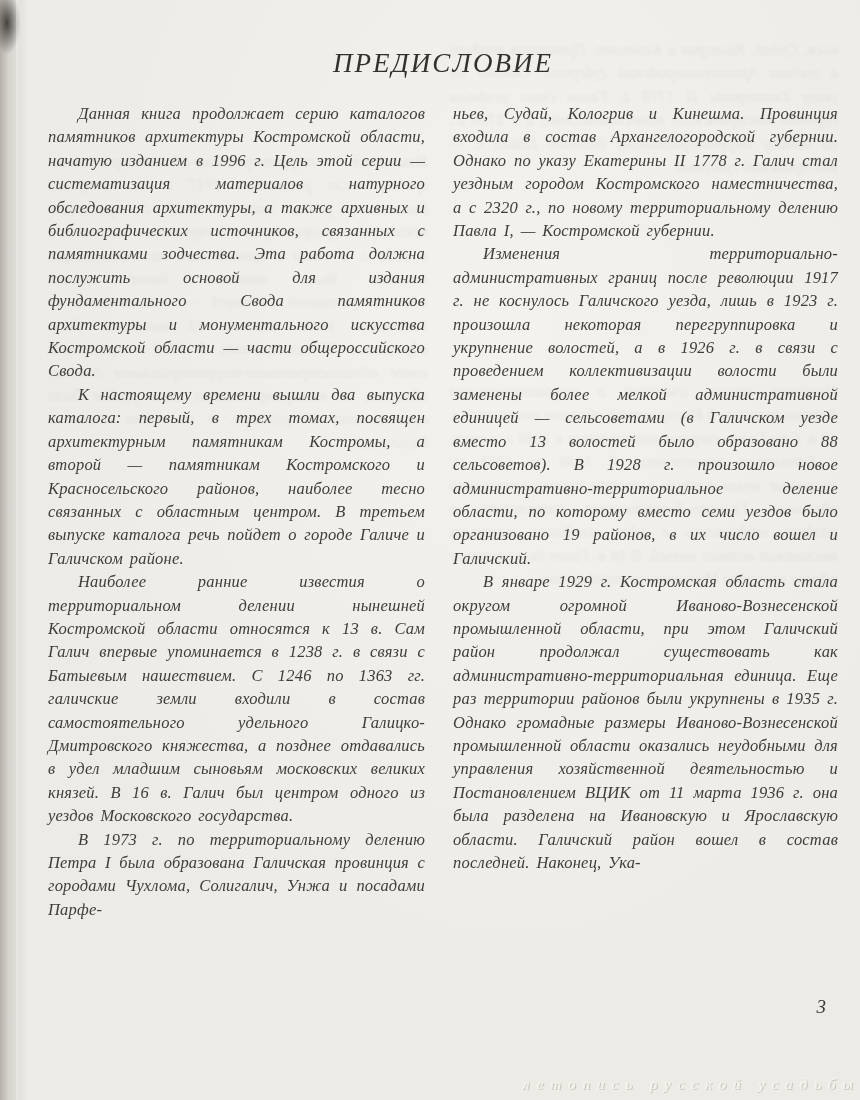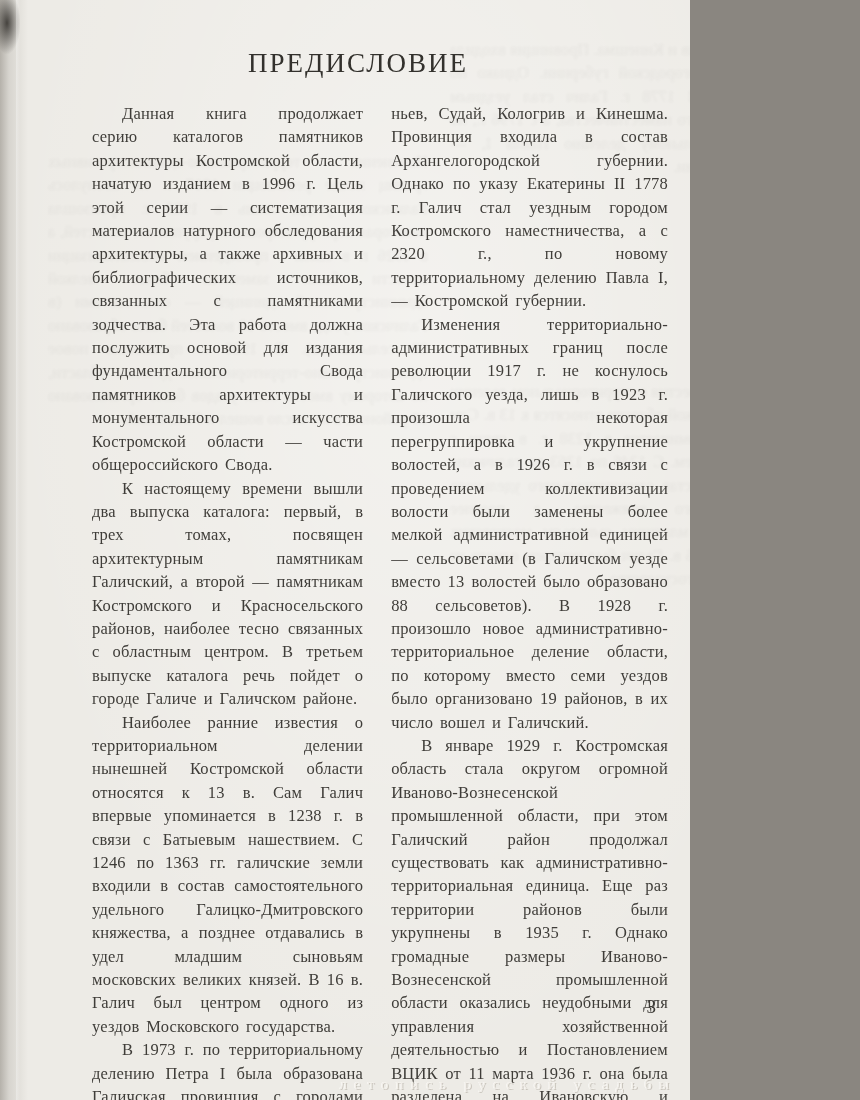--- a/index.html
+++ b/index.html
@@ -2,29 +2,30 @@
 <html lang="ru"><head>
 <meta charset="utf-8">
 <style>
   html, body {
     margin: 0;
     padding: 0;
     background: #8a8680;
   }
   .page {
     position: relative;
-    width: 690px;
+    width: 860px;
     height: 1100px;
     overflow: hidden;
     background:
       radial-gradient(ellipse at 60% 30%, rgba(255,255,255,0.35), rgba(255,255,255,0) 70%),
       linear-gradient(90deg, rgba(90,84,74,0.38) 0px, rgba(90,84,74,0.15) 9px, rgba(90,84,74,0.0) 28px),
       #edebe6;
     font-family: "Liberation Serif", "DejaVu Serif", serif;
     color: #3f3d39;
+    font-style: italic;
   }
   .corner-spot {
     position: absolute;
     left: -8px; top: -12px;
     width: 30px; height: 70px;
     background: radial-gradient(closest-side, rgba(45,42,38,0.85), rgba(45,42,38,0) 90%);
   }
   .edge-crease {
     position: absolute;
     left: 16px; top: 0;
@@ -39,21 +40,20 @@
     font-size: 27px;
     font-weight: normal;
     letter-spacing: 2px;
     color: #33312d;
   }
   .columns {
     position: absolute;
     top: 102px; left: 48px; right: 22px;
     display: flex;
     gap: 28px;
-    margin-left: 44px;
   }
   .col { hyphens: auto; }
   .col.left  { width: 380px; }
   .col.right { width: 388px; }
   .col p {
     margin: 0;
     text-indent: 30px;
     text-align: justify;
     font-size: 16.5px;
     line-height: 23.4px;
@@ -62,21 +62,21 @@
   }
   .col p.cont { text-indent: 0; }
   .pagenum {
     position: absolute;
     top: 996px; right: 34px;
     font-size: 19px;
     color: #3b3935;
   }
   .watermark {
     position: absolute;
-    bottom: 7px; right: 14px;
+    bottom: 7px; right: 0;
     font-size: 15px;
     letter-spacing: 7px;
     color: #f1eee8;
     text-shadow: 1px 1px 0 rgba(145,138,124,0.40), -0.5px -0.5px 0 rgba(255,255,255,0.85);
     white-space: nowrap;
   }
   
   .ghost {
     position: absolute;
     pointer-events: none;
@@ -103,21 +103,21 @@
 
   <div class="ghost g1">ньев, Судай, Кологрив и Кинешма. Провинция входила в состав Архангелогородской губернии. Однако по указу Екатерины II 1778 г. Галич стал уездным городом Костромского наместничества, а с 1796 г., по новому территориальному делению Павла I, — Костромской губернии.</div>
   <div class="ghost g2">Изменения территориально-административных границ после революции 1917 г. не коснулось Галичского уезда, лишь в 1923 г. произошла некоторая перегруппировка и укрупнение волостей, а в 1926 г. в связи с проведением коллективизации волости были заменены более мелкой административной единицей — сельсоветами (в Галичском уезде вместо 13 волостей было образовано 88 сельсоветов). В 1928 г. произошло новое административно-территориальное деление области, по которому вместо семи уездов было организовано 19 районов, в их число вошел и Галичский.</div>
   <div class="ghost g3">Наиболее ранние известия о территориальном делении нынешней Костромской области относятся к 13 в. Сам Галич впервые упоминается в 1238 г. в связи с Батыевым нашествием. С 1246 по 1363 гг. галичские земли входили в состав самостоятельного удельного Галицко-Дмитровского княжества, а позднее отдавались в удел младшим сыновьям московских великих князей. В 16 в. Галич был центром одного из уездов Московского государства.</div>
 
   <h1 class="title">ПРЕДИСЛОВИЕ</h1>
 
   <div class="columns">
     <div class="col left">
       <p>Данная книга продолжает серию каталогов памятников архитектуры Костромской области, начатую изданием в 1996 г. Цель этой серии — систематизация материалов натурного обследования архитектуры, а также архивных и библиографических источников, связанных с памятниками зодчества. Эта работа должна послужить основой для издания фундаментального Свода памятников архитектуры и монументального искусства Костромской области — части общероссийского Свода.</p>
-      <p>К настоящему времени вышли два выпуска каталога: первый, в трех томах, посвящен архитектурным памятникам Галичский, а второй — памятникам Костромского и Красносельского районов, наиболее тесно связанных с областным центром. В третьем выпуске каталога речь пойдет о городе Галиче и Галичском районе.</p>
+      <p>К настоящему времени вышли два выпуска каталога: первый, в трех томах, посвящен архитектурным памятникам Костромы, а второй — памятникам Костромского и Красносельского районов, наиболее тесно связанных с областным центром. В третьем выпуске каталога речь пойдет о городе Галиче и Галичском районе.</p>
       <p>Наиболее ранние известия о территориальном делении нынешней Костромской области относятся к 13 в. Сам Галич впервые упоминается в 1238 г. в связи с Батыевым нашествием. С 1246 по 1363 гг. галичские земли входили в состав самостоятельного удельного Галицко-Дмитровского княжества, а позднее отдавались в удел младшим сыновьям московских великих князей. В 16 в. Галич был центром одного из уездов Московского государства.</p>
       <p>В 1973 г. по территориальному делению Петра I была образована Галичская провинция с городами Чухлома, Солигалич, Унжа и посадами Парфе-</p>
     </div>
     <div class="col right">
       <p class="cont">ньев, Судай, Кологрив и Кинешма. Провинция входила в состав Архангелогородской губернии. Однако по указу Екатерины II 1778 г. Галич стал уездным городом Костромского наместничества, а с 2320 г., по новому территориальному делению Павла I, — Костромской губернии.</p>
       <p>Изменения территориально-административных границ после революции 1917 г. не коснулось Галичского уезда, лишь в 1923 г. произошла некоторая перегруппировка и укрупнение волостей, а в 1926 г. в связи с проведением коллективизации волости были заменены более мелкой административной единицей — сельсоветами (в Галичском уезде вместо 13 волостей было образовано 88 сельсоветов). В 1928 г. произошло новое административно-территориальное деление области, по которому вместо семи уездов было организовано 19 районов, в их число вошел и Галичский.</p>
       <p>В январе 1929 г. Костромская область стала округом огромной Иваново-Вознесенской промышленной области, при этом Галичский район продолжал существовать как административно-территориальная единица. Еще раз территории районов были укрупнены в 1935 г. Однако громадные размеры Иваново-Вознесенской промышленной области оказались неудобными для управления хозяйственной деятельностью и Постановлением ВЦИК от 11 марта 1936 г. она была разделена на Ивановскую и Ярославскую области. Галичский район вошел в состав последней. Наконец, Ука-</p>
     </div>
   </div>
 

